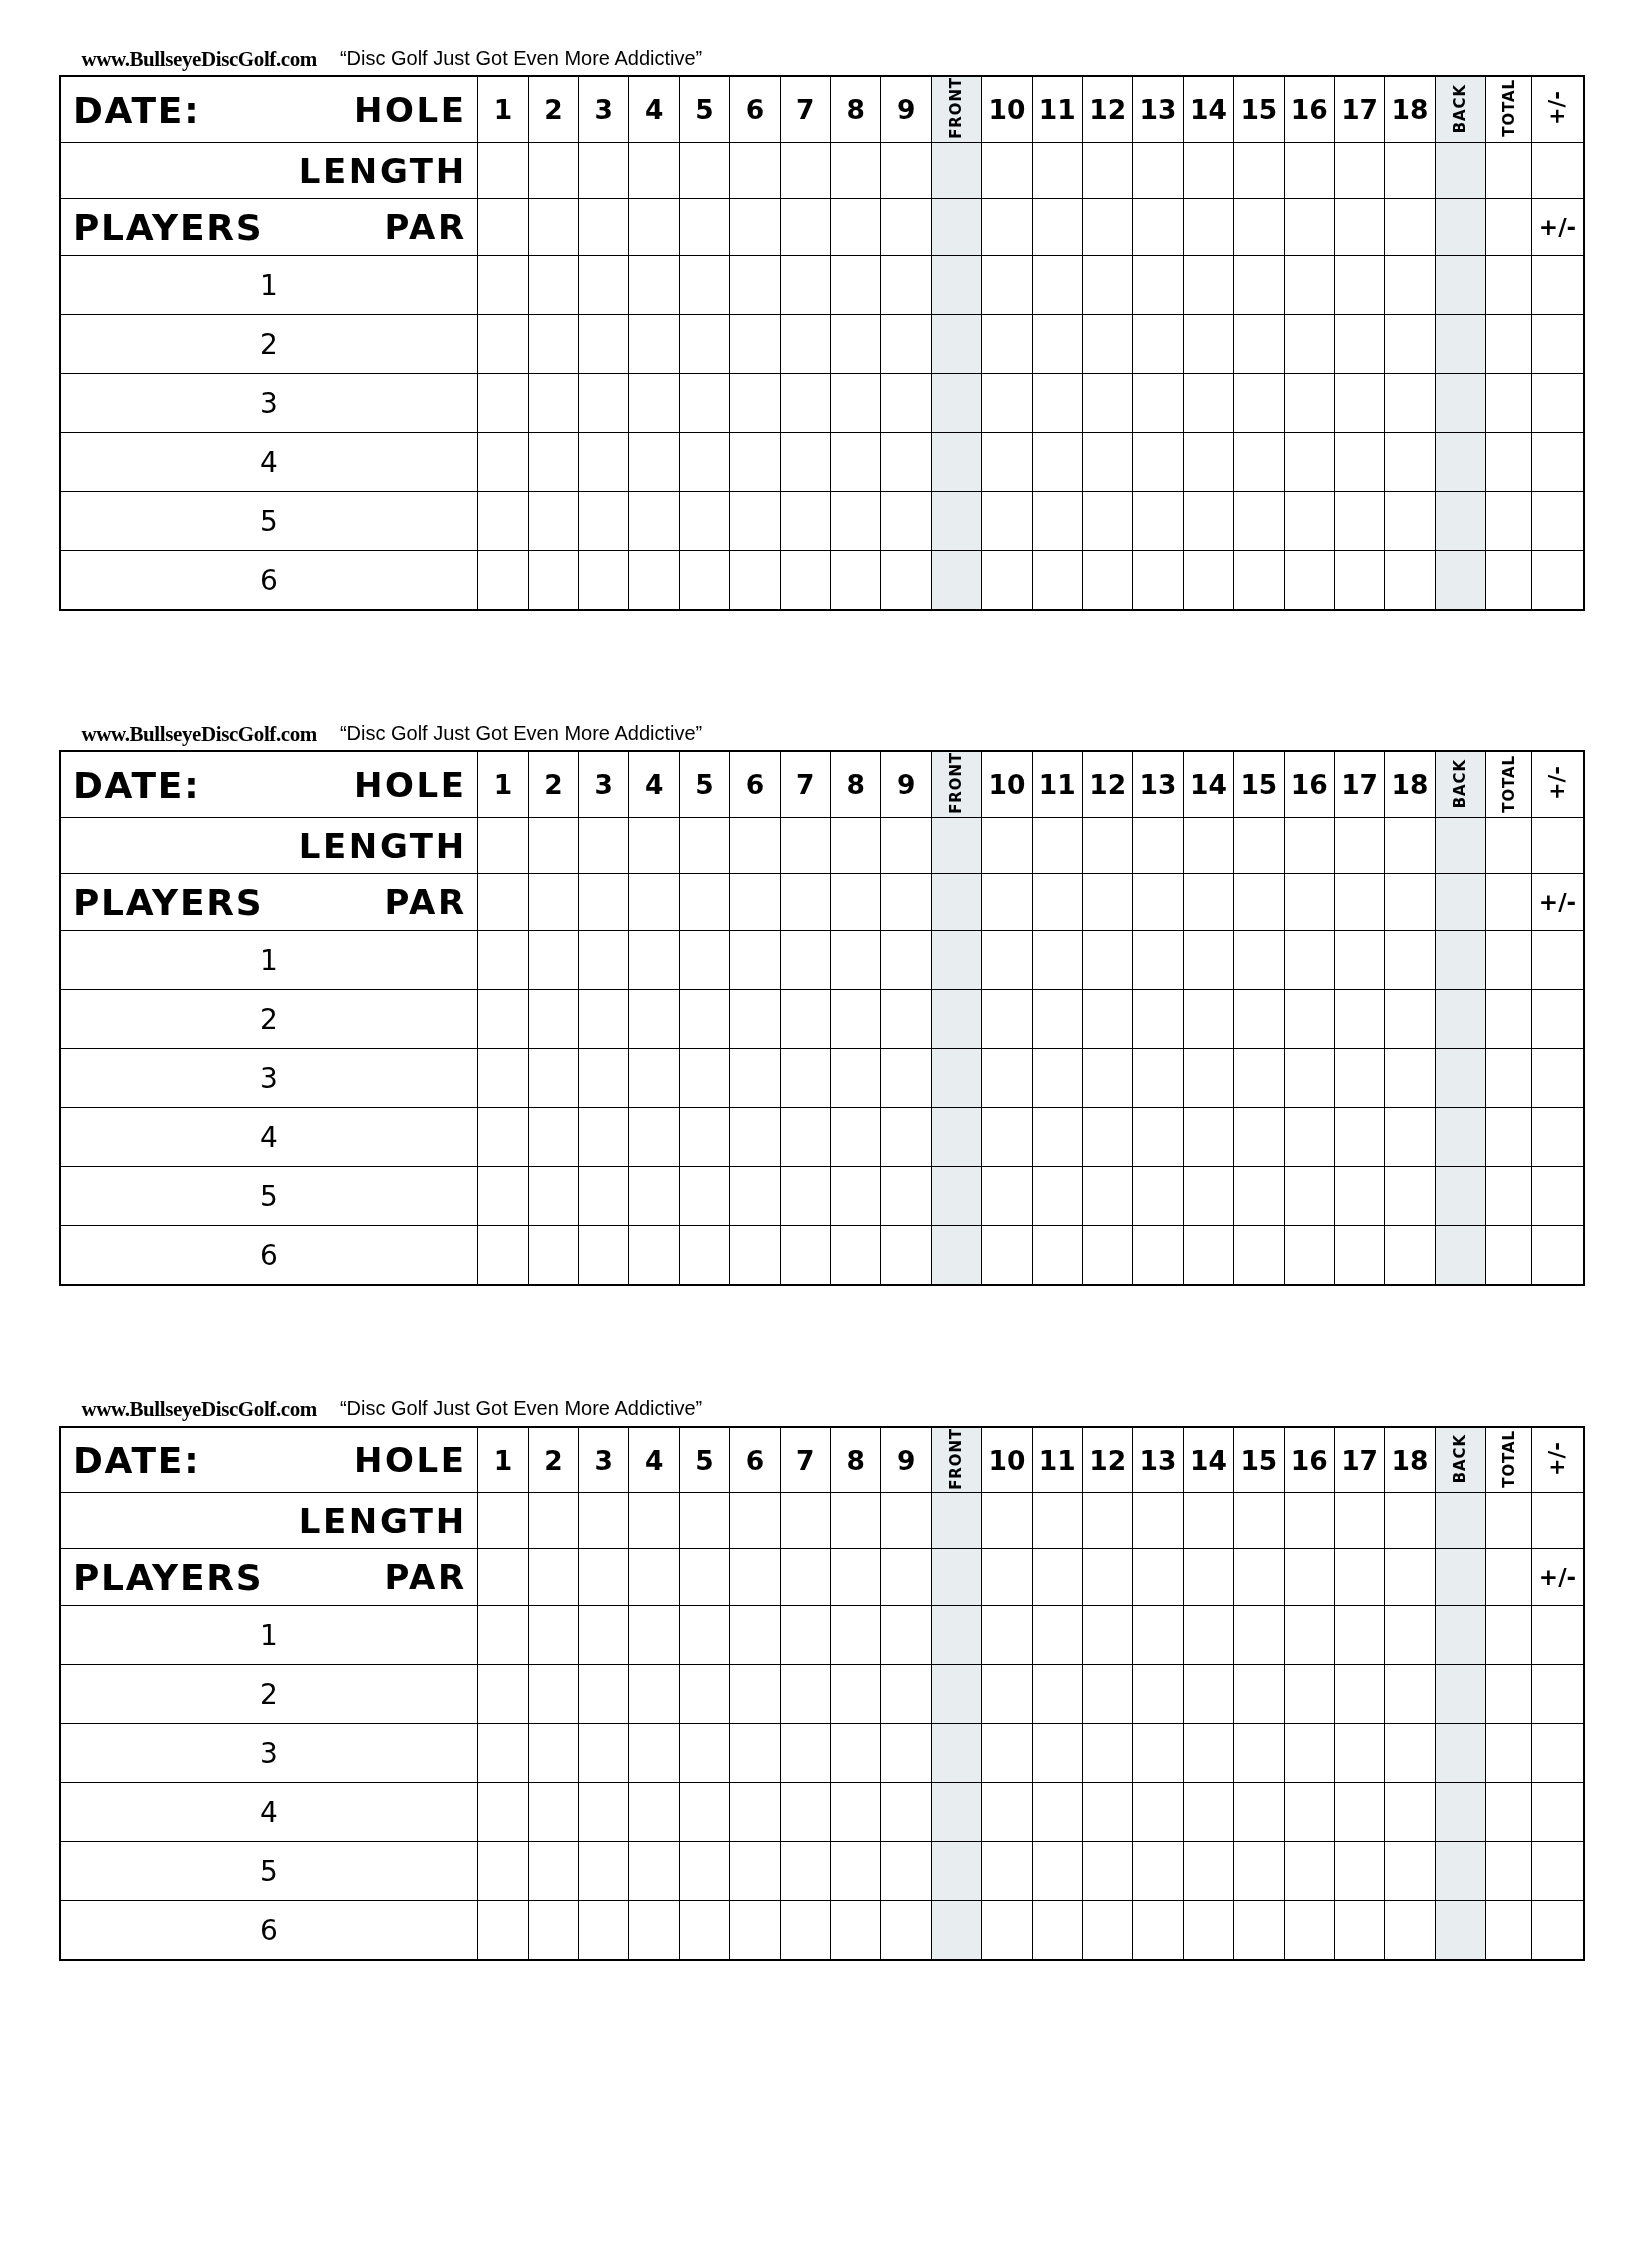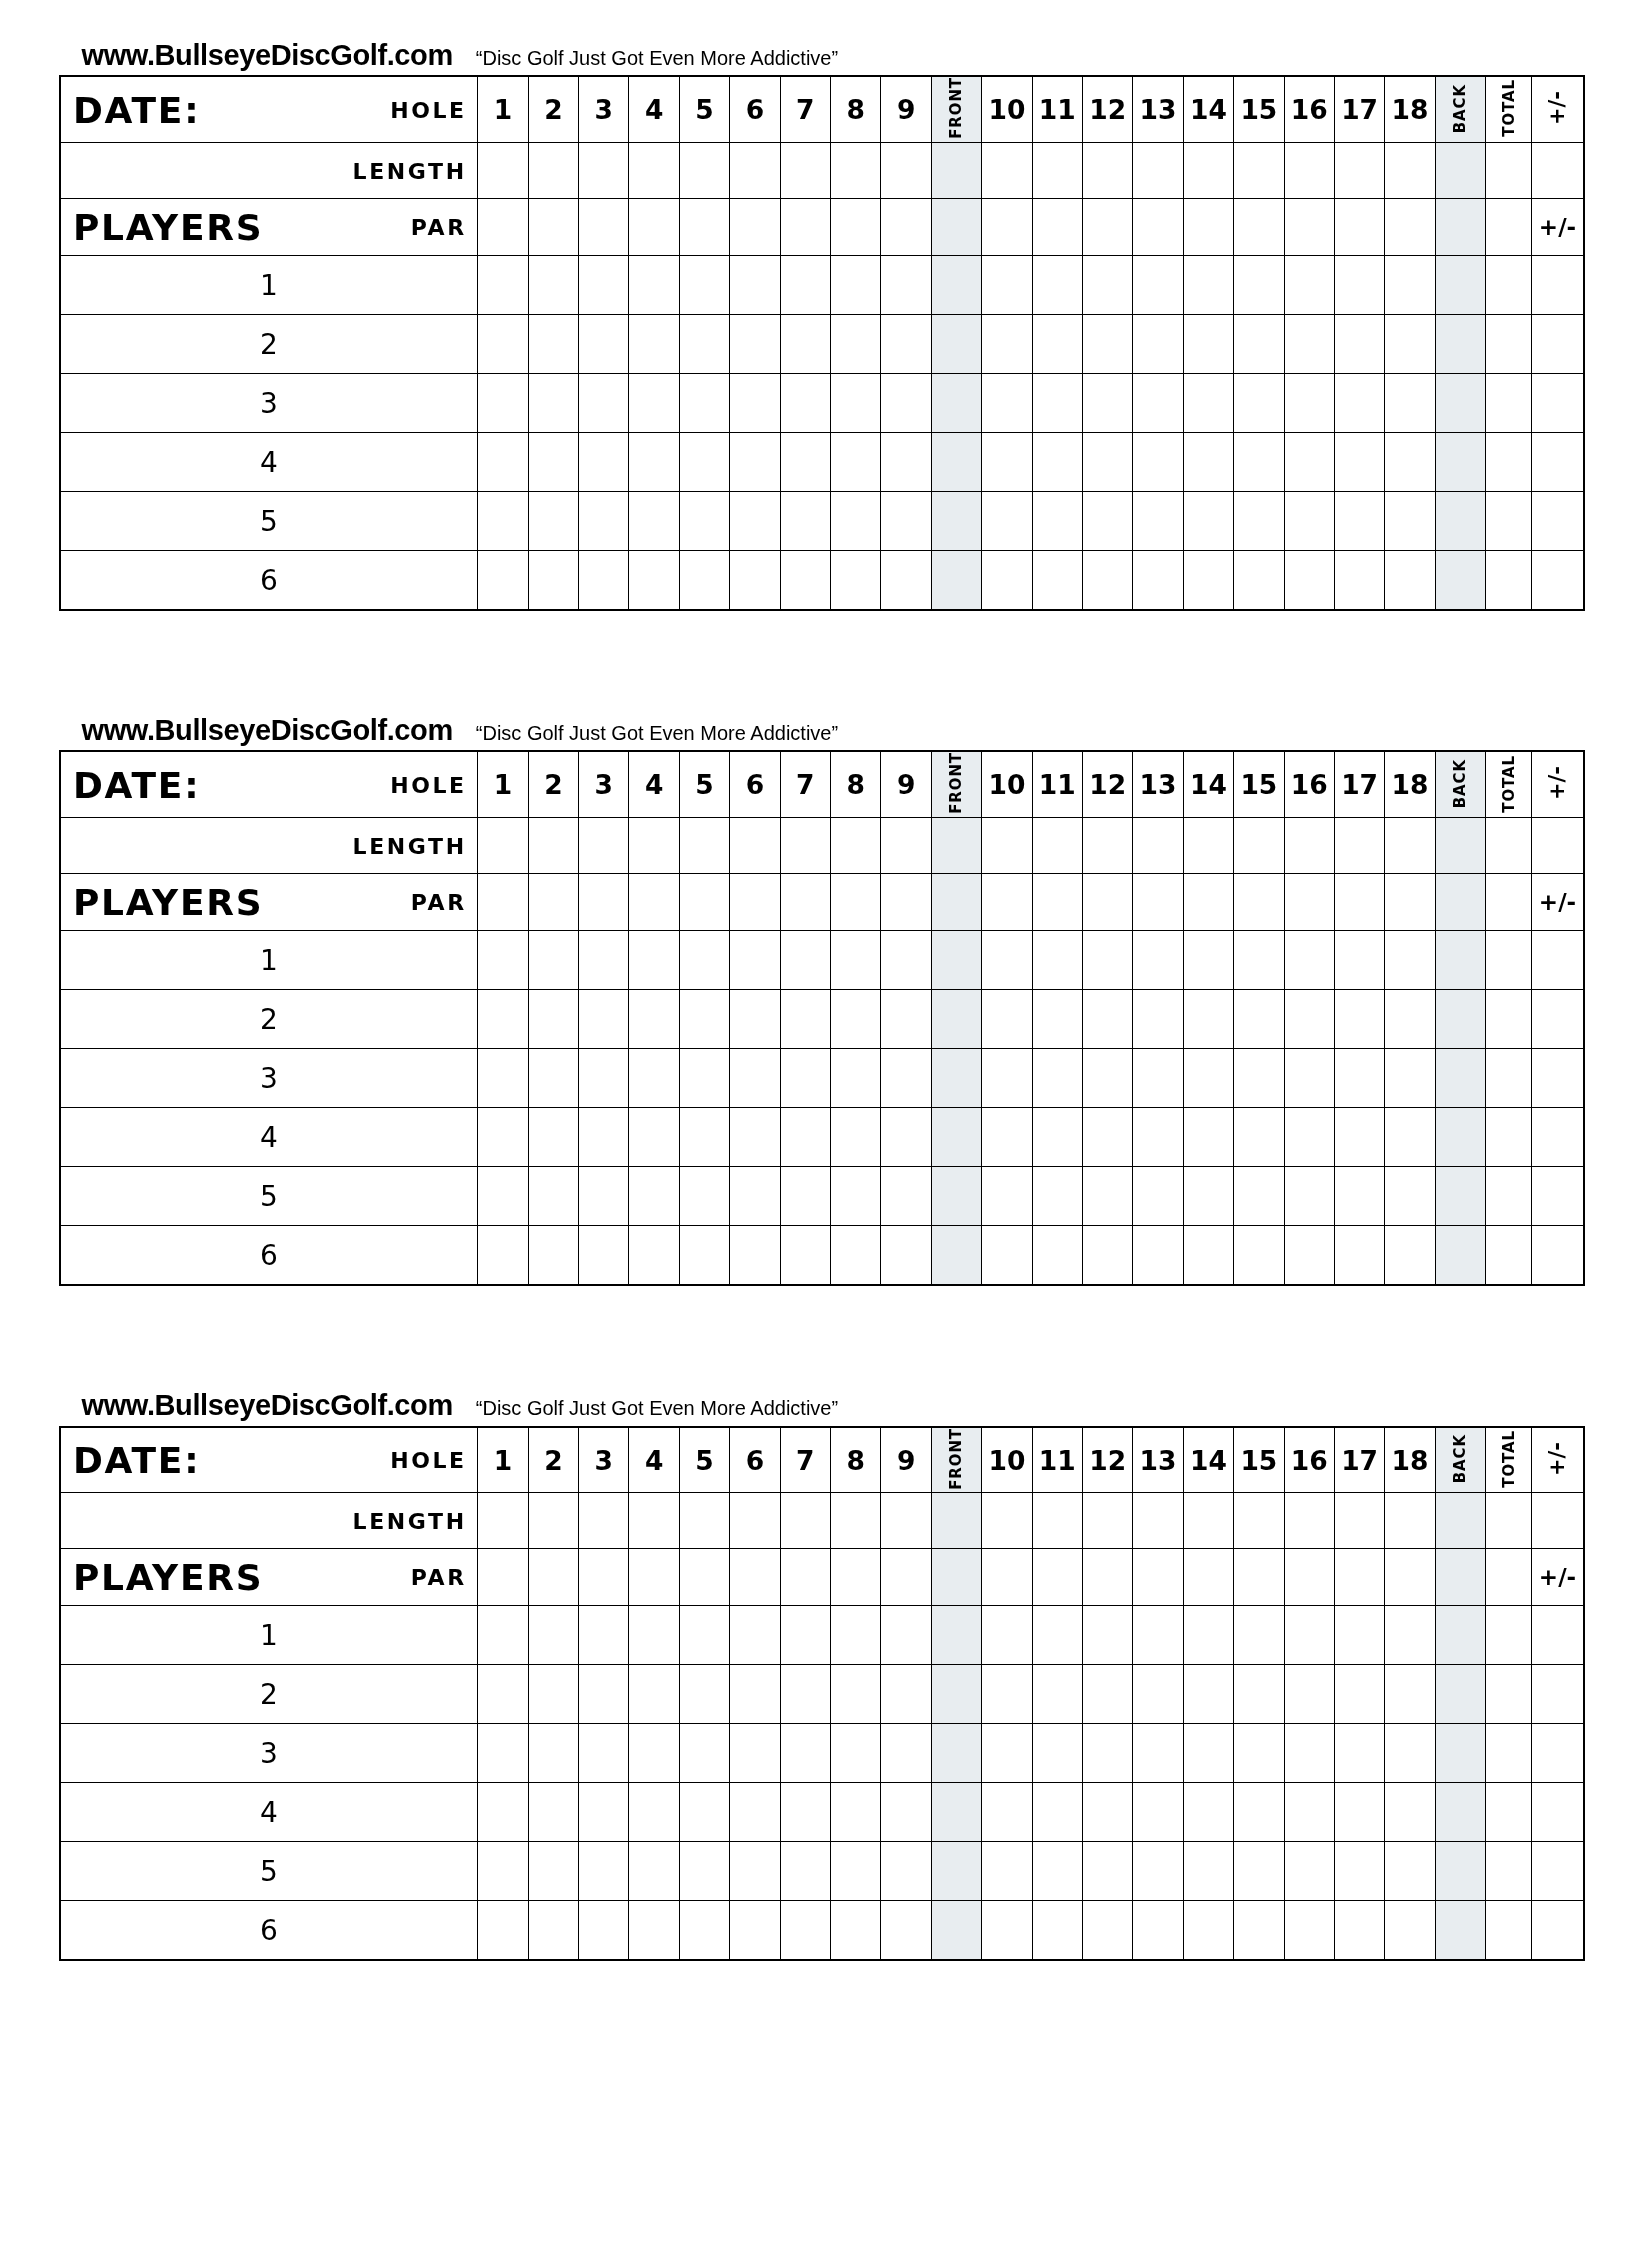--- a/index.html
+++ b/index.html
@@ -34,23 +34,23 @@
   
   .brand-row {
     display: flex;
     align-items: flex-end;
     gap: 23px;
     padding-left: 23px;
     margin-bottom: 5.3px;
     height: 35px;
   }
   .brand {
-    font-family: Liberation Sans, sans-serif;
+    font-family: Liberation Serif, serif;
     font-weight: bold;
-    font-size: 29px;
+    font-size: 21px;
     letter-spacing: -0.4px;
     line-height: 1;
     white-space: nowrap;
   }
   .tagline {
     font-family: "Liberation Sans", sans-serif;
     font-size: 20px;
     line-height: 1;
     white-space: nowrap;
     padding-bottom: 1.8px;
@@ -98,21 +98,21 @@
     font-size: 36px;
     letter-spacing: 1.8px;
     font-weight: bold;
     font-family: "DejaVu Sans", sans-serif;
   }
   .lbl-right {
     position: absolute;
     right: 10.6px;
     top: 50%;
     transform: translateY(-50%);
-    font-size: 22px;
+    font-size: 34px;
     letter-spacing: 2.6px;
     font-weight: bold;
     font-family: "DejaVu Sans", sans-serif;
   }
 
   .hole-num {
     font-size: 26.5px;
     font-weight: bold;
     font-family: "DejaVu Sans", sans-serif;
   }

